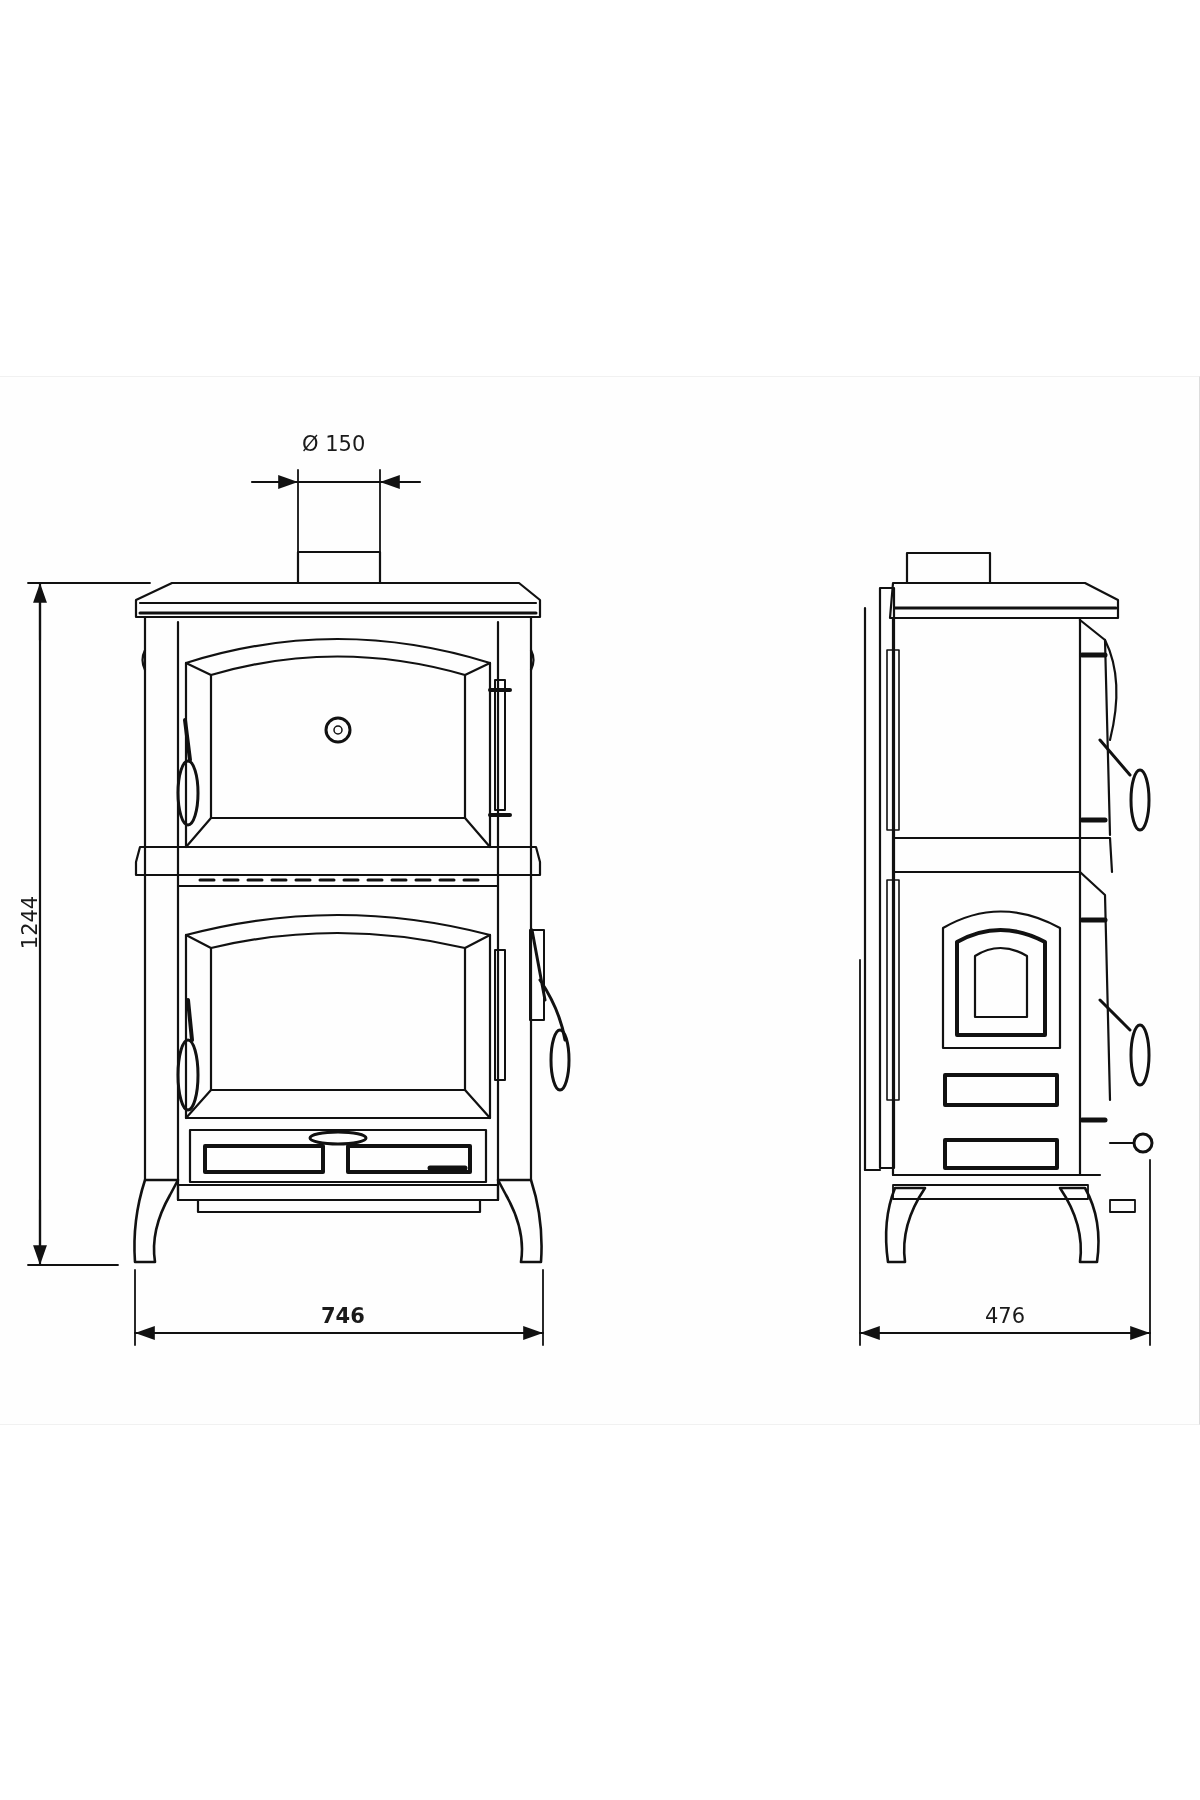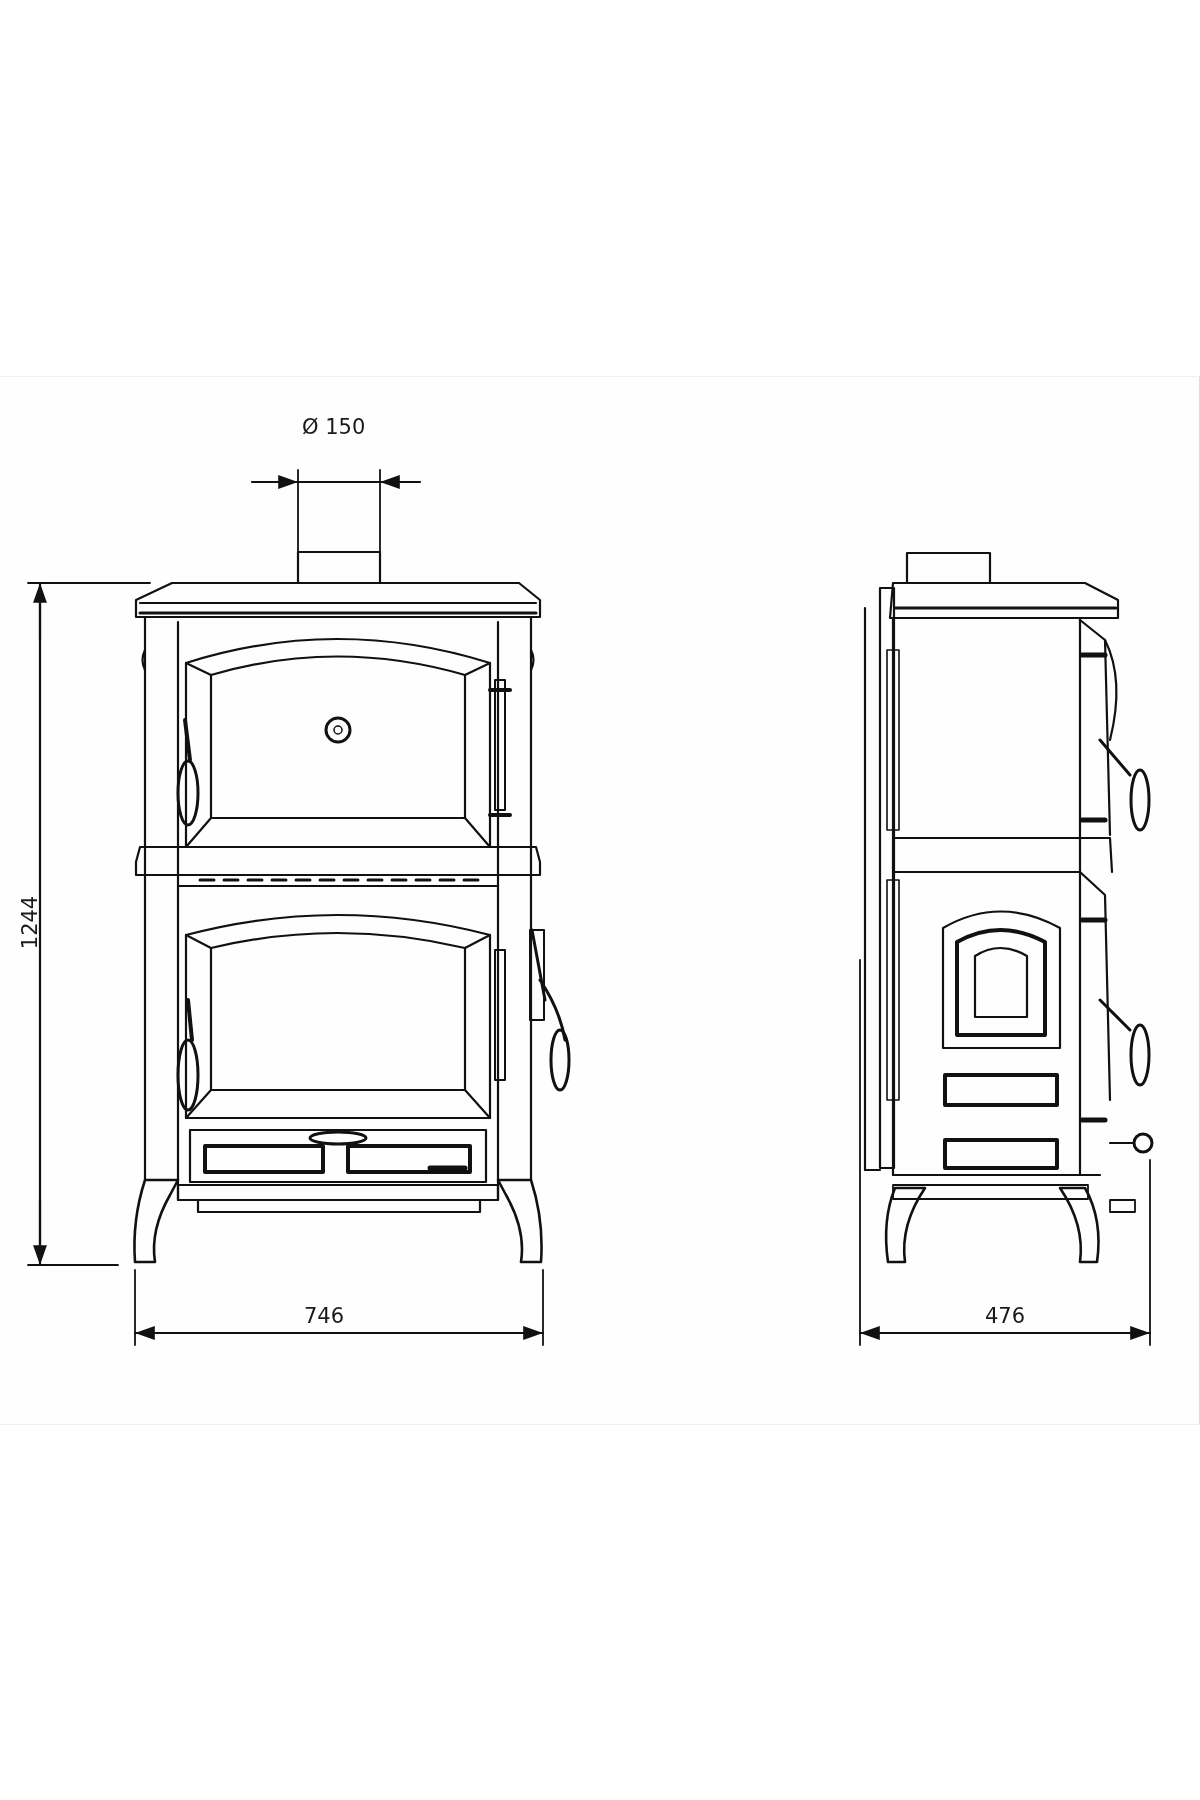--- a/index.html
+++ b/index.html
@@ -159,18 +159,18 @@
     <g>
       <line x1="860" y1="960" x2="860" y2="1345" stroke-width="1.8"></line>
       <line x1="1150" y1="1160" x2="1150" y2="1345" stroke-width="1.8"></line>
       <line x1="900" y1="1333" x2="860" y2="1333" marker-end="url(#arr)"></line>
       <line x1="1110" y1="1333" x2="1150" y2="1333" marker-end="url(#arr)"></line>
       <line x1="870" y1="1333" x2="1140" y2="1333"></line>
     </g>
   </g>
 </svg>
 
-<div class="dim-label" style="left:302px; top:417px;">
+<div class="dim-label" style="left:302px; top:434px;">
   <span>Ø</span>&nbsp;<span>150</span>
 </div>
 <div class="dim-label vertical" style="left:4px; top:912px;">1244</div>
-<div class="dim-label" style="left:304px; top:1306px;">746</div>
+<div class="dim-label" style="left:321px; top:1306px;font-weight:bold;">746</div>
 <div class="dim-label" style="left:985px; top:1306px;">476</div>
 
 </body></html>

